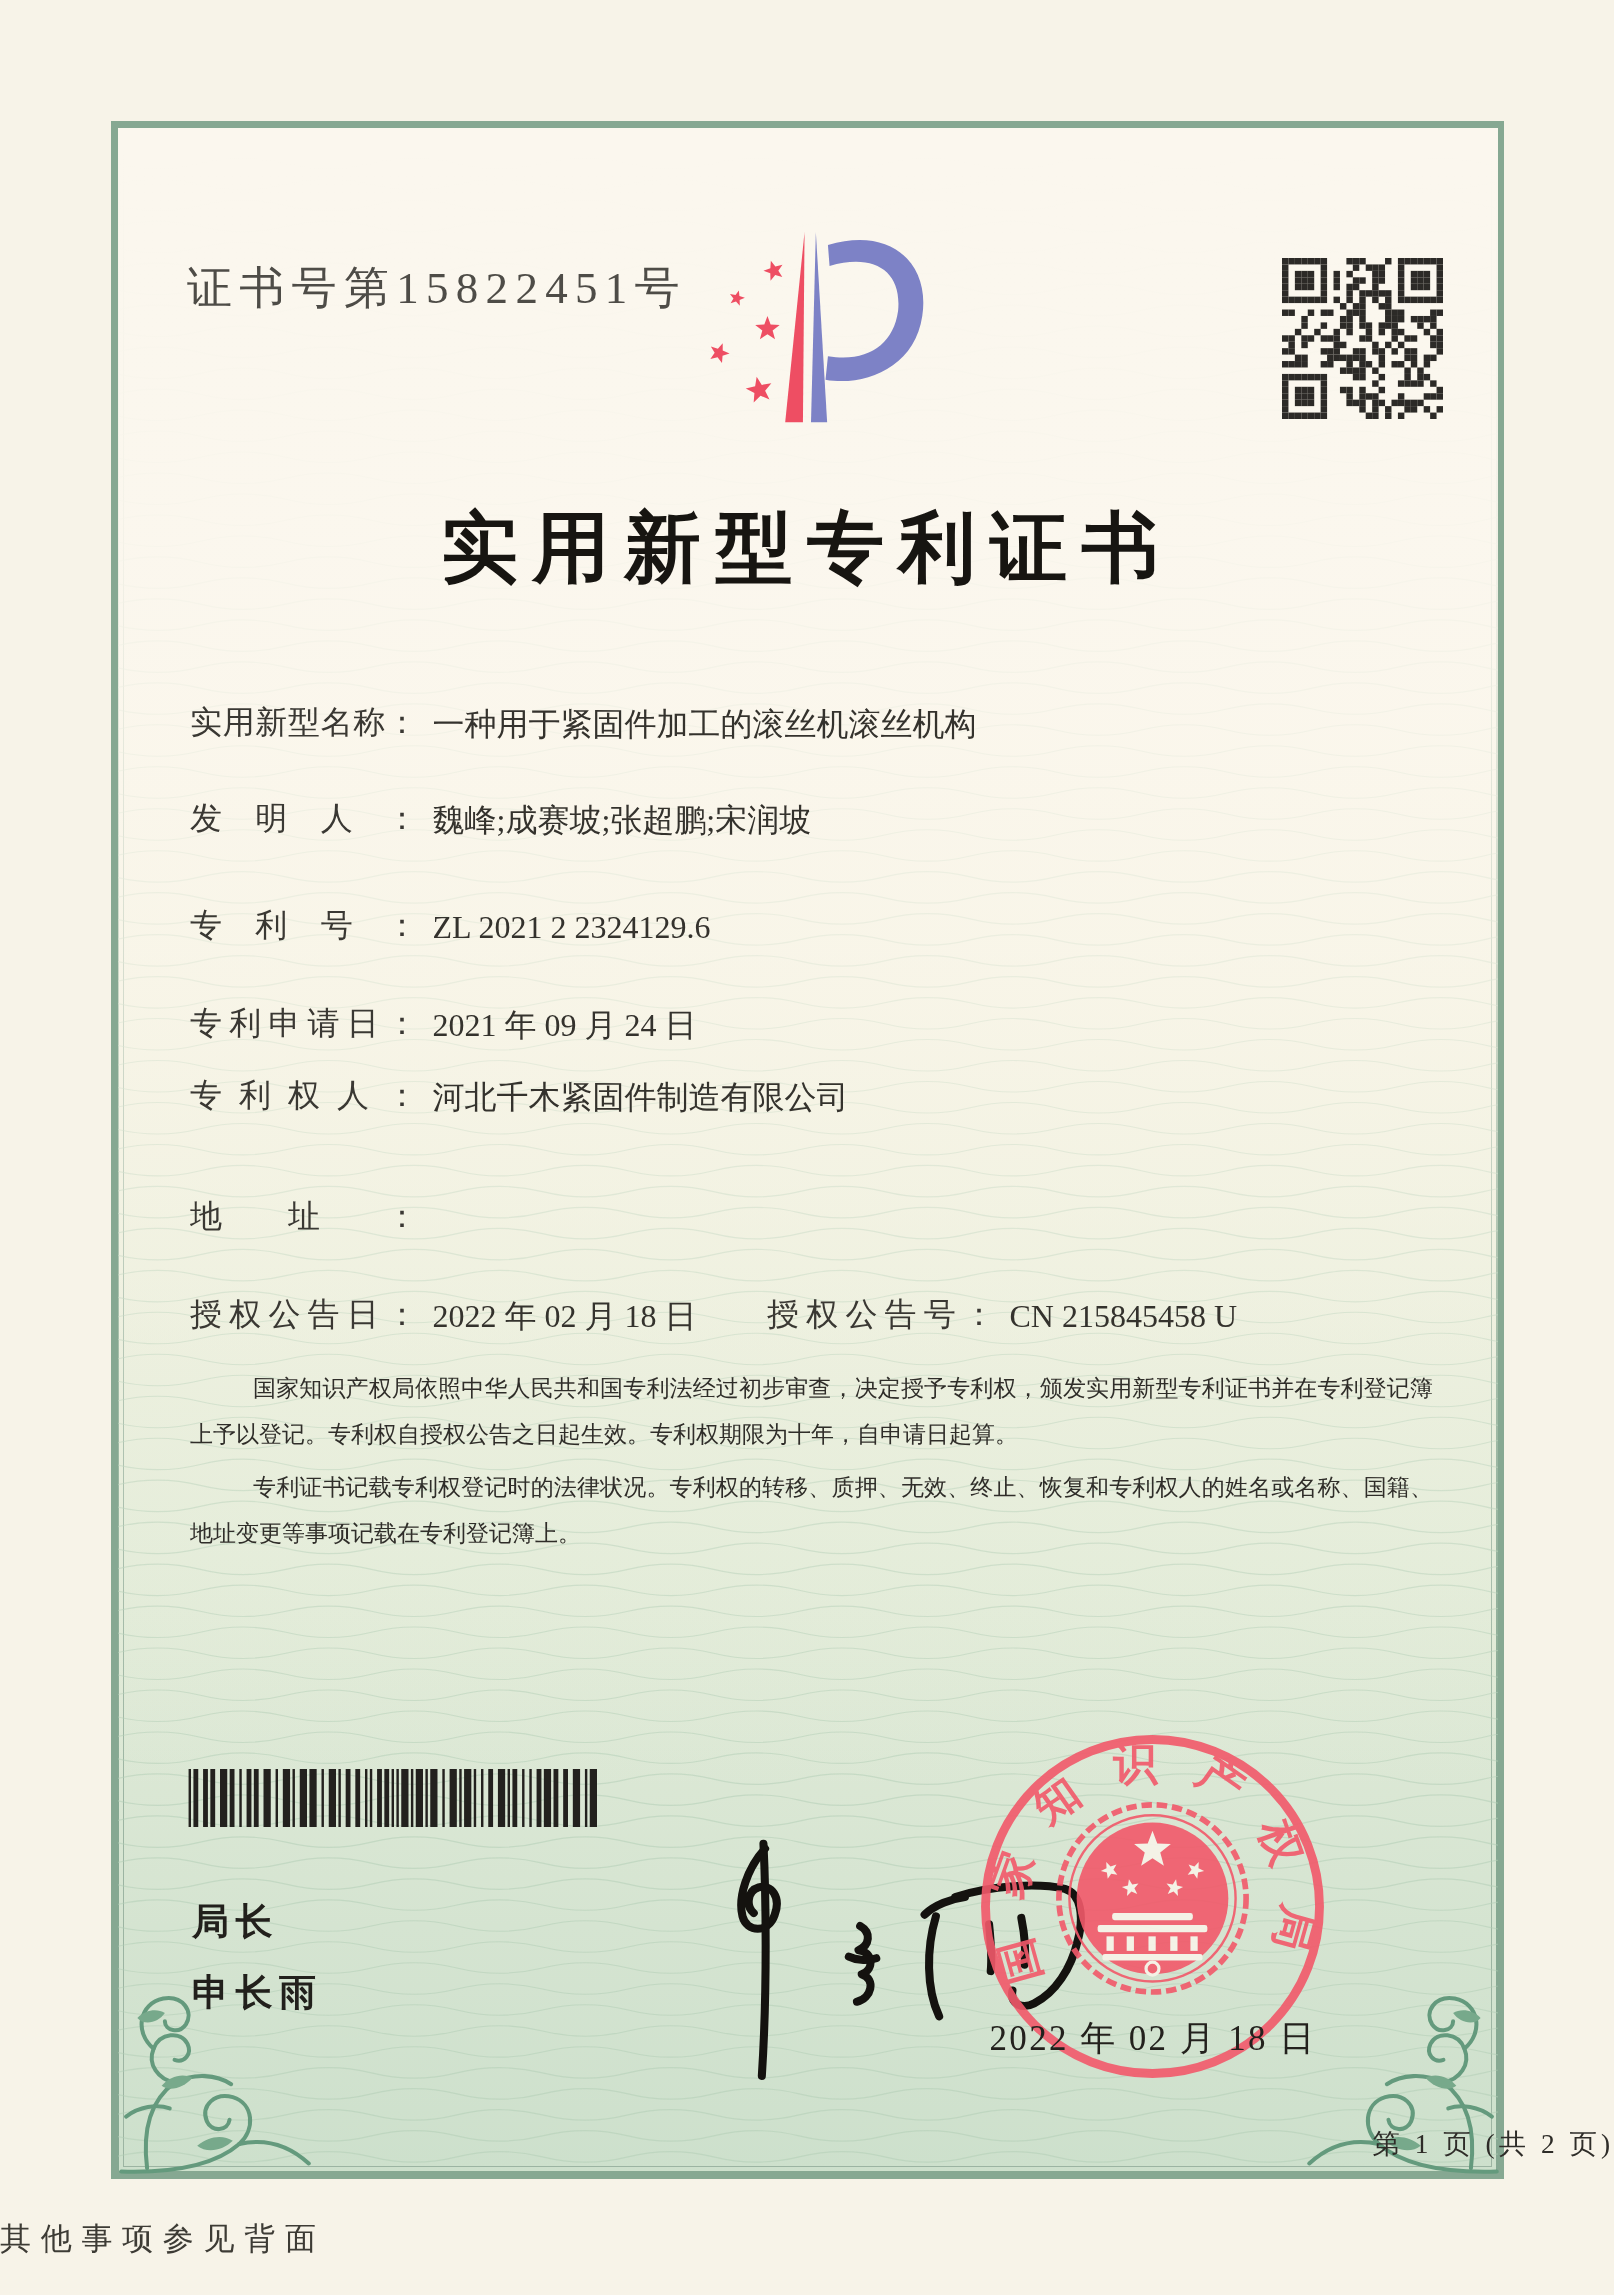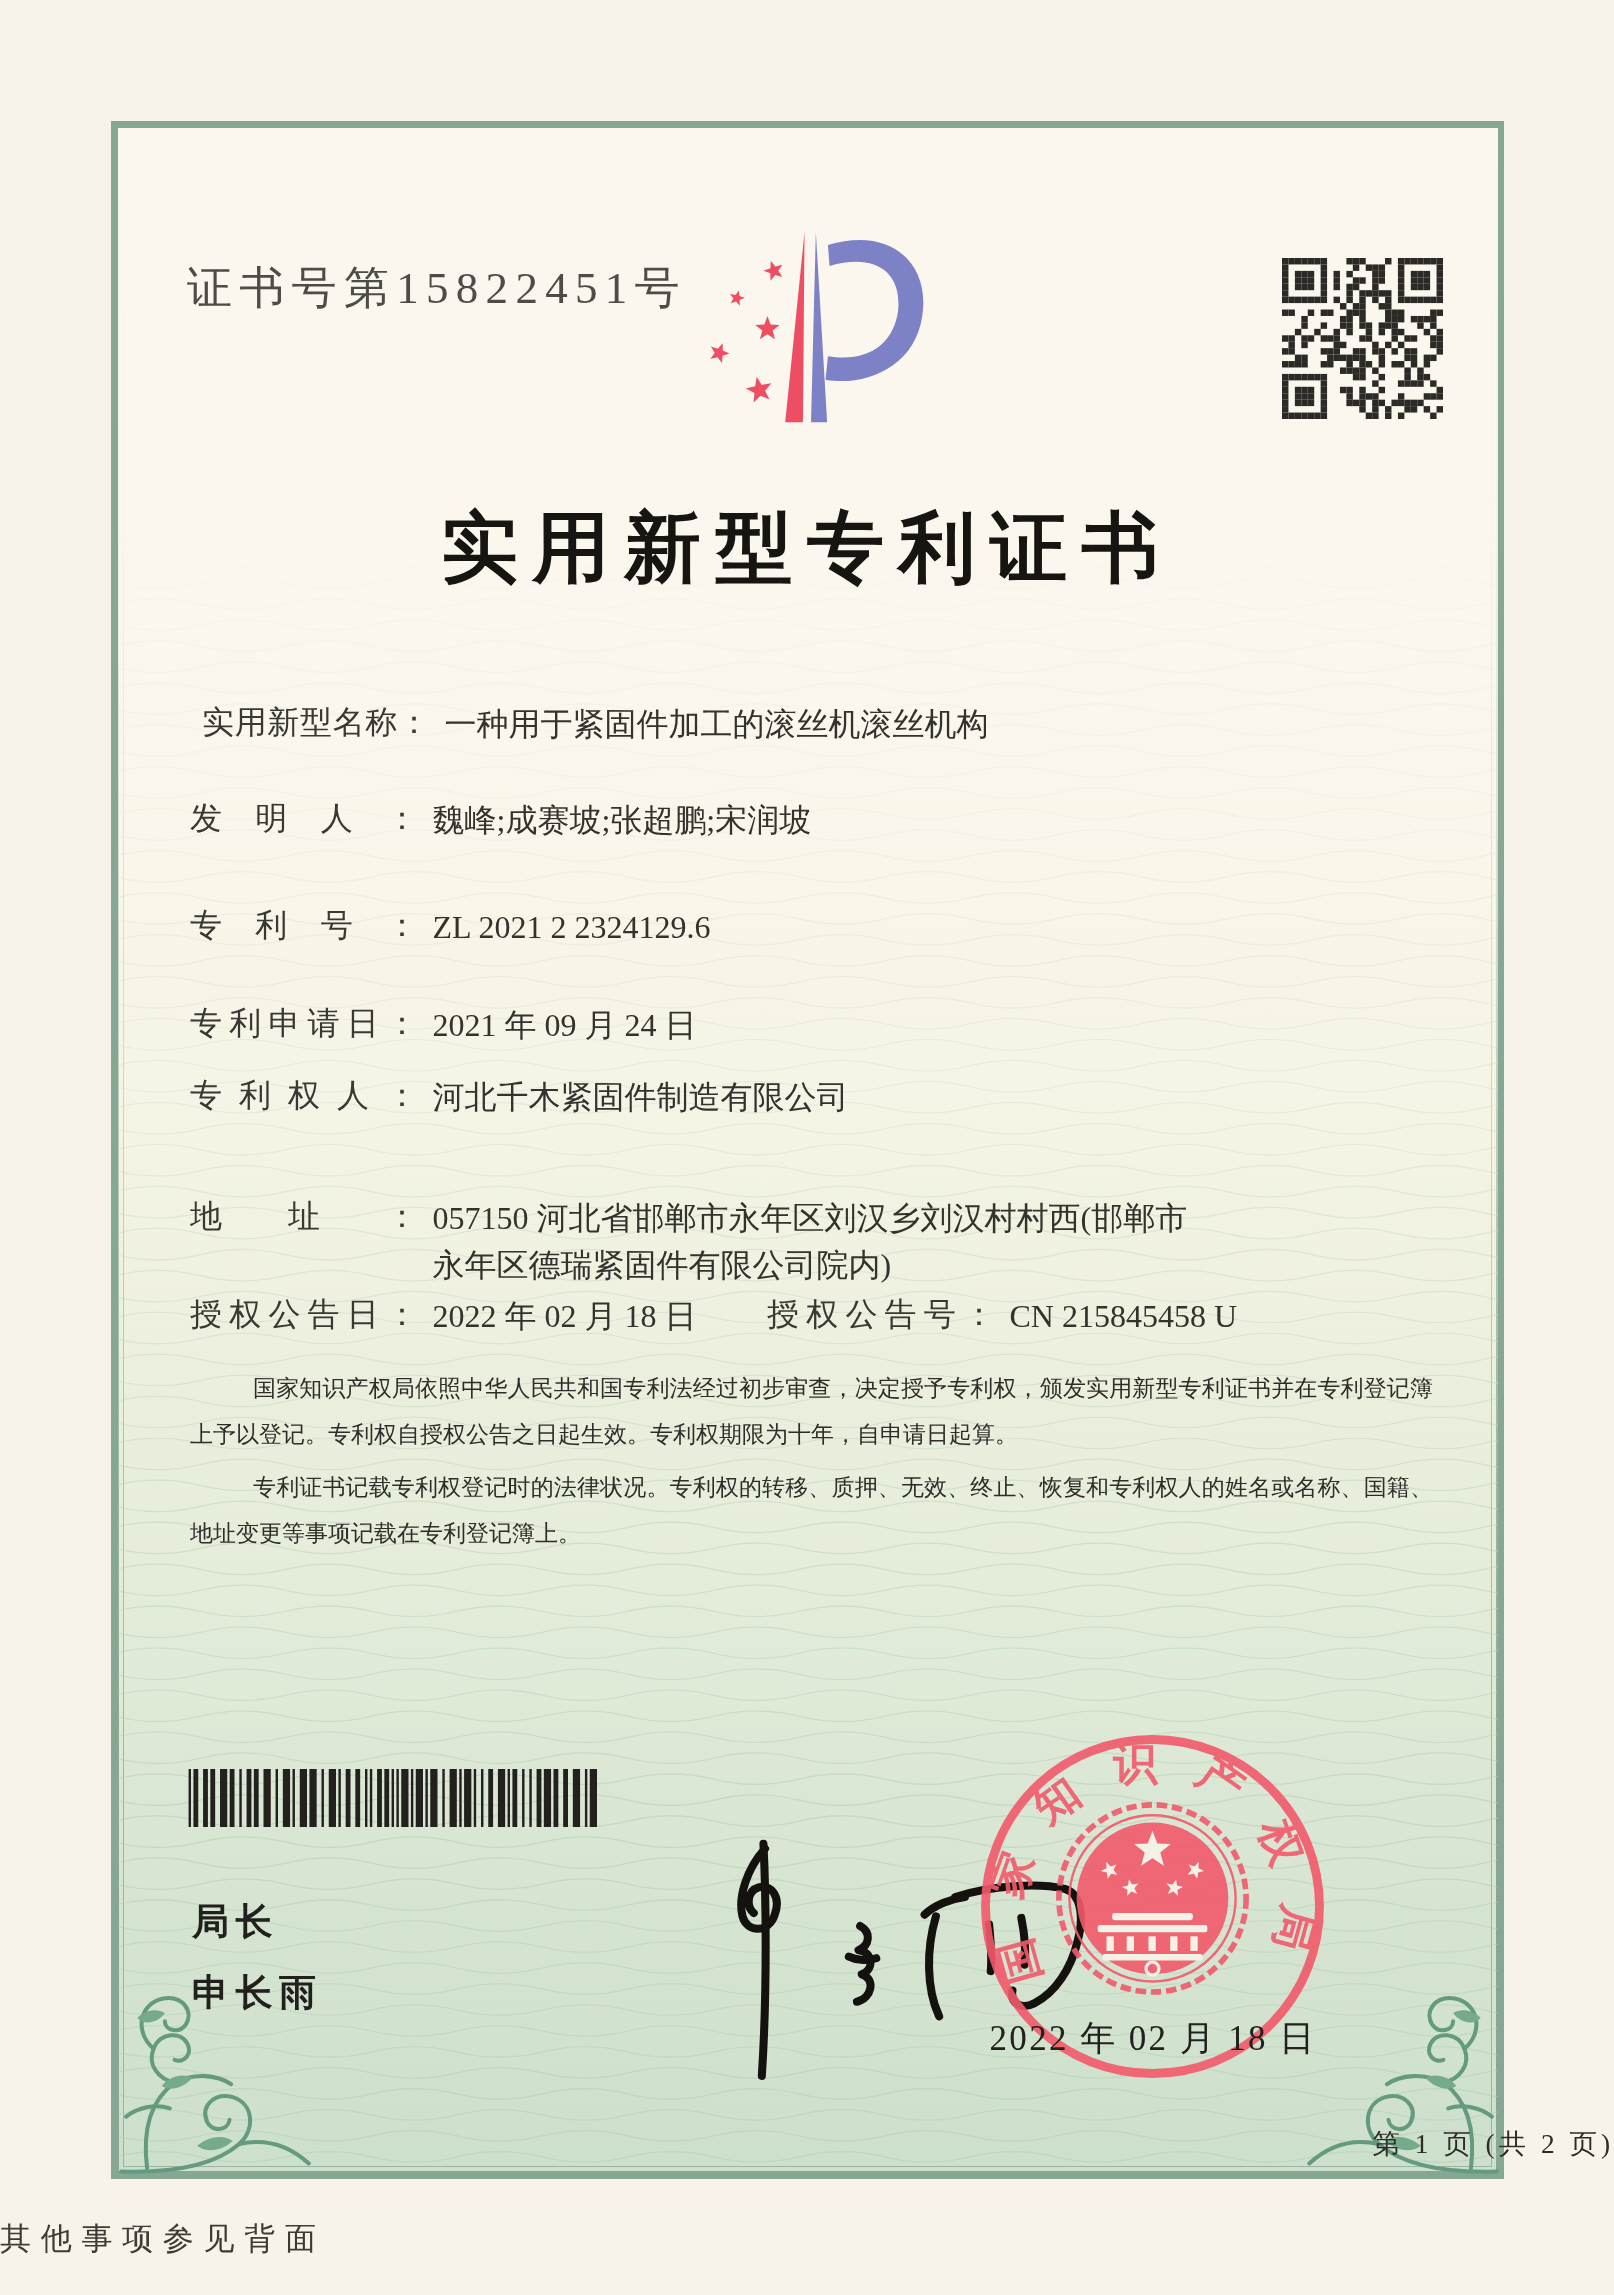--- a/index.html
+++ b/index.html
@@ -41,21 +41,21 @@
   }
   
   .field-row{position:absolute;left:190px;display:flex;align-items:flex-start;}
   .flabel{
     flex:0 0 228px;width:228px;display:inline-block;
     font-size:32px;color:#3a3833;
     text-align:justify;text-align-last:justify;
   }
   .fvalue{font-size:32px;color:#34322d;margin-left:14.5px;line-height:47px;}
   .fvalue-address{width:760px;}
-  .row-name{top:701px;margin-left:12px;}
+  .row-name{top:701px;}
   .row-inventor{top:797px;}
   .row-patno{top:904px;}
   .row-appdate{top:1002px;}
   .row-patentee{top:1074px;}
   .row-address{top:1195px;}
   .row-grantdate{top:1293px;}
   .row-grantno{top:1293px;left:767px;}
   
   .paragraphs{position:absolute;left:190px;top:1366px;width:1243px;}
   .paragraphs p{
@@ -565,21 +565,20 @@
   <div class="field-row row-appdate">
     <span class="flabel">专利申请日：</span>
     <span class="fvalue">2021 年 09 月 24 日</span>
   </div>
   <div class="field-row row-patentee">
     <span class="flabel">专利权人：</span>
     <span class="fvalue">河北千木紧固件制造有限公司</span>
   </div>
   <div class="field-row row-address">
     <span class="flabel">地址：</span>
-    <span class="fvalue fvalue-address">057150 河北省邯郸市永年区刘汉乡刘汉村村西(邯郸市永年区德瑞紧固件有限公司院内)</span>
   </div>
   <div class="field-row row-grantdate">
     <span class="flabel">授权公告日：</span>
     <span class="fvalue">2022 年 02 月 18 日</span>
   </div>
   <div class="field-row row-grantno">
     <span class="flabel">授权公告号：</span>
     <span class="fvalue">CN 215845458 U</span>
   </div>
 

